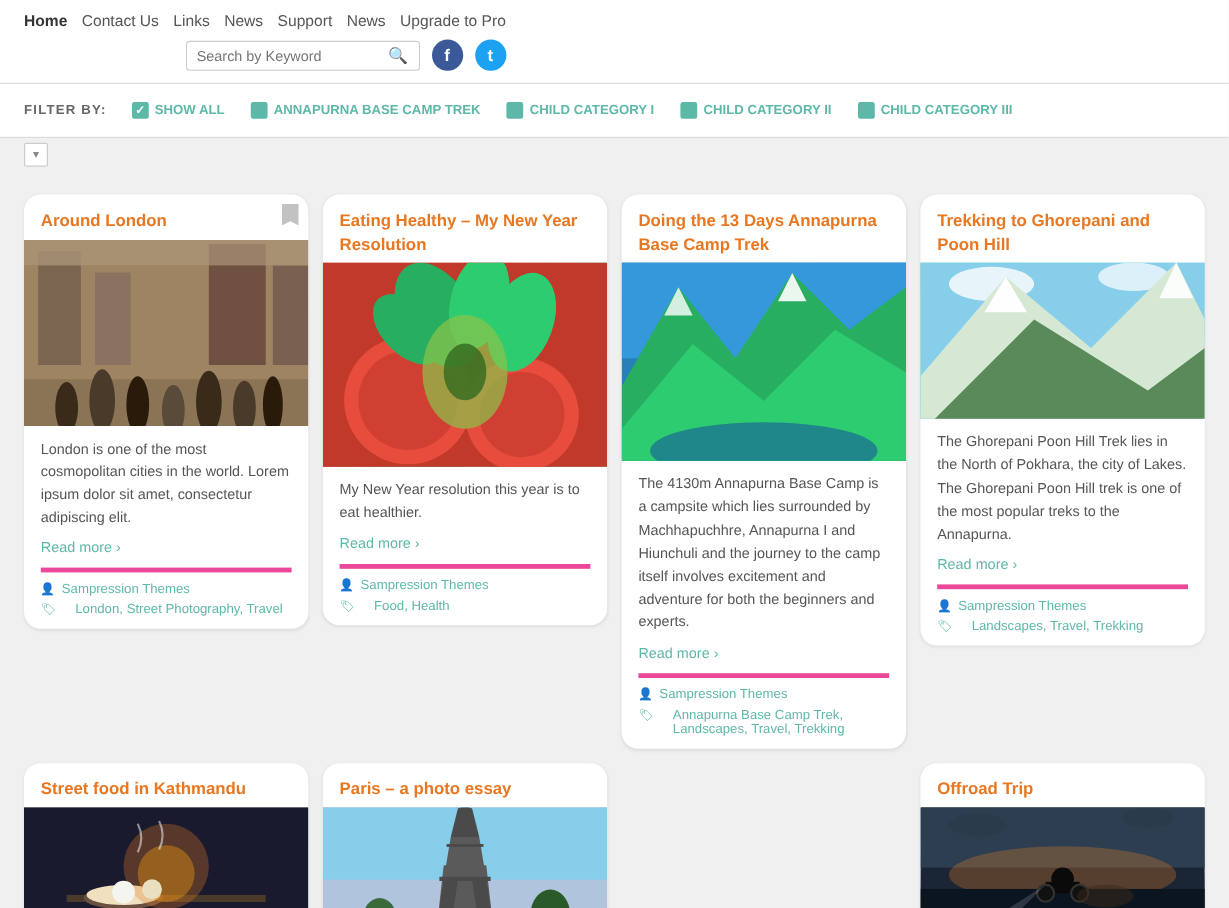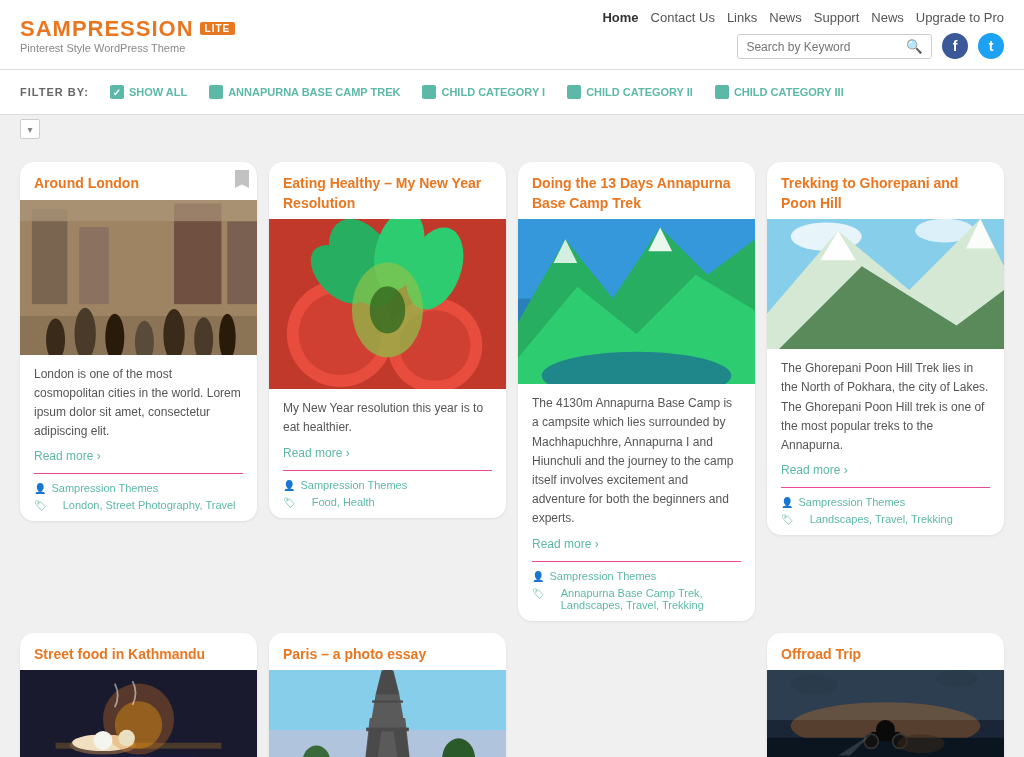--- a/index.html
+++ b/index.html
@@ -37,21 +37,21 @@
     #main { padding: 15px 20px; }
     .masonry { display: grid; grid-template-columns: repeat(4, 1fr); gap: 12px; align-items: start; }
 
     
     .card { background: #fff; border-radius: 14px; overflow: hidden; box-shadow: 0 1px 3px rgba(0,0,0,0.08); }
     .card-title { font-size: 14px; font-weight: bold; color: #e87722; padding: 12px 14px 6px; line-height: 1.4; cursor: pointer; }
     .card-img-placeholder { width: 100%; height: 160px; display: flex; align-items: center; justify-content: center; font-size: 30px; }
     .card-body { padding: 10px 14px; }
     .card-desc { font-size: 12px; color: #555; line-height: 1.6; margin-bottom: 8px; }
     .read-more { font-size: 12px; color: #5db8a8; cursor: pointer; margin-bottom: 10px; display: block; }
-    .card-meta { border-top: 1px solid #ec4899; padding-top: 8px; margin-top: 4px; }
+    .card-meta { border-top: 4px solid #ec4899; padding-top: 8px; margin-top: 4px; }
     .card-author { display: flex; align-items: center; gap: 5px; font-size: 11px; color: #5db8a8; margin-bottom: 5px; }
     .card-tags { display: flex; align-items: flex-start; gap: 16px; font-size: 11px; color: #5db8a8; }
     .icon-user::before { content: "👤"; font-size: 10px; }
     .icon-tag::before { content: "🏷"; font-size: 10px; }
 
     
     .img-london { background: linear-gradient(135deg, #8b7355 0%, #a0906f 30%, #c4a882 60%, #7a6b55 100%); position: relative; overflow: hidden; }
     .img-food { background: linear-gradient(135deg, #c0392b 0%, #e74c3c 40%, #27ae60 60%, #2ecc71 100%); }
     .img-trek { background: linear-gradient(135deg, #27ae60 0%, #2980b9 50%, #3498db 100%); }
     .img-mountain { background: linear-gradient(135deg, #27ae60 0%, #2ecc71 30%, #87ceeb 70%, #fff 100%); }
@@ -60,27 +60,20 @@
     .img-offroad { background: linear-gradient(180deg, #87ceeb 0%, #b8d4e8 40%, #2c3e50 70%, #1a252f 100%); }
 
     
     .bookmark { position: absolute; top: 8px; right: 8px; width: 14px; height: 18px; background: #999; clip-path: polygon(0 0, 100% 0, 100% 100%, 50% 80%, 0 100%); opacity: 0.6; }
     .card-title-area { position: relative; }
   </style>
 </head>
 <body>
 
 <div id="header">
-  <div id="logo-area">
-    <div id="logo-text">
-      <span>SAMPRESSION</span>
-      <span id="logo-lite">LITE</span>
-    </div>
-    <div id="logo-sub">Pinterest Style WordPress Theme</div>
-  </div>
   <div id="nav-area">
     <div id="nav-links">
       <a class="active">Home</a>
       <a>Contact Us</a>
       <a>Links</a>
       <a>News</a>
       <a>Support</a>
       <a>News</a>
       <a>Upgrade to Pro</a>
     </div>

